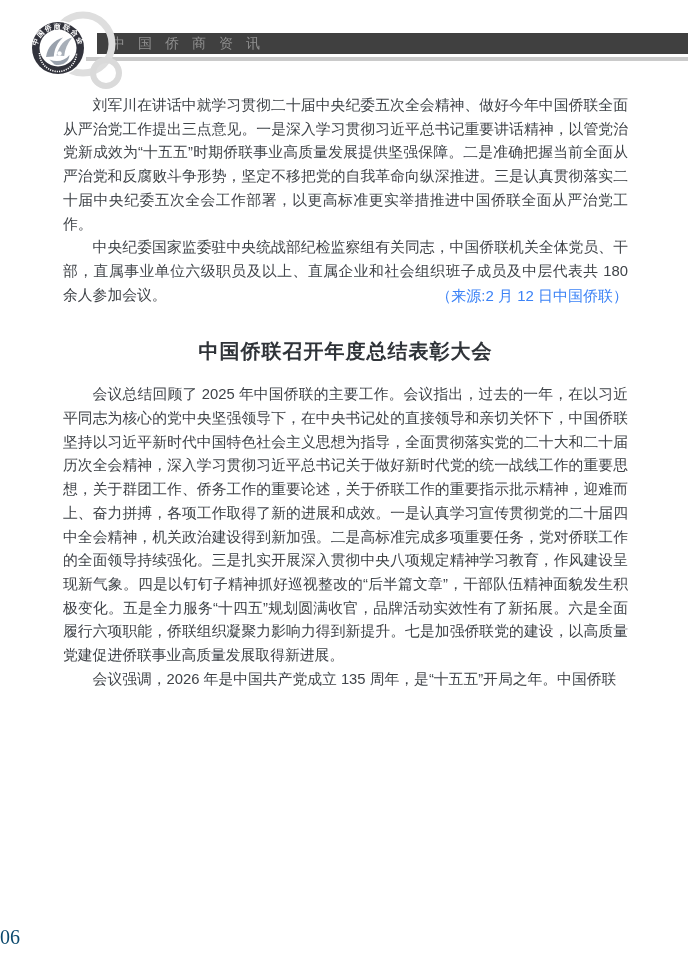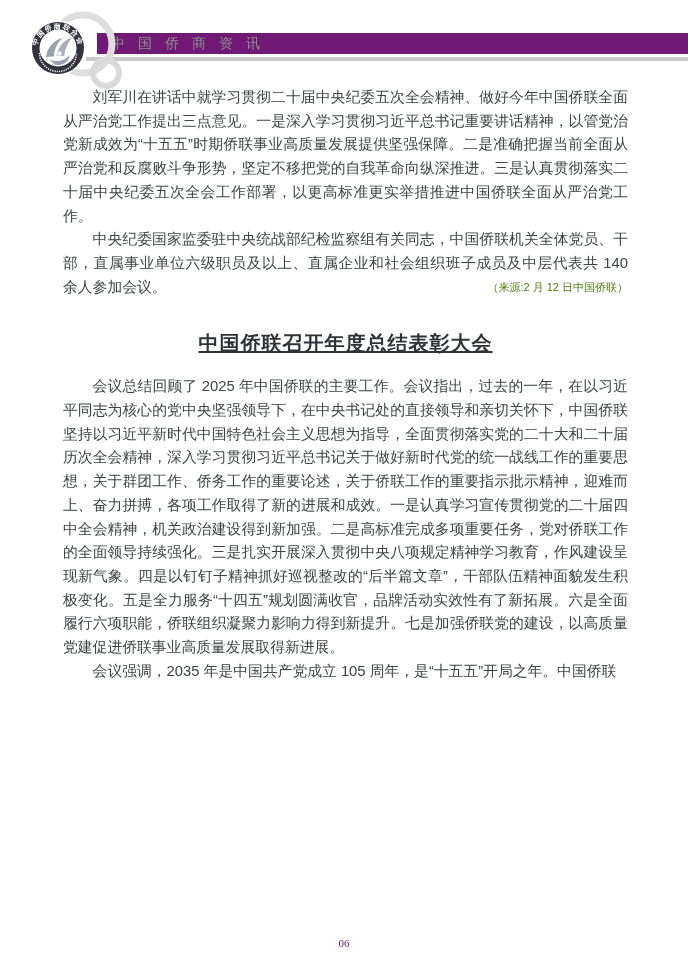--- a/index.html
+++ b/index.html
@@ -8,21 +8,21 @@
     width:688px; height:971px;
     margin:0 auto;
     background:#ffffff;
     overflow:hidden;
     font-family:"Liberation Sans","DejaVu Sans",sans-serif;
   }
 
   
   .masthead-bar {
     position:absolute; left:97px; right:0; top:33px; height:21px;
-    background:#701a75;
+    background:#404040;
     display:flex; align-items:center;
     padding-left:14px;
     box-sizing:border-box;
   }
   .masthead-text {
     font-size:14px;
     color:#8f8f8f;
     letter-spacing:13px;
     white-space:nowrap;
     line-height:21px;
@@ -32,56 +32,55 @@
     background:#cacaca;
   }
   .logo {
     position:absolute; left:12px; top:4px;
     width:112px; height:96px;
     z-index:2;
   }
 
   
   .content {
-    position:absolute; left:63px; top:86px; width:565px;
+    position:absolute; left:63px; top:94px; width:565px;
     color:#3f4348;
   }
   .content p.body {
     margin:0;
     font-size:14.8px;
     line-height:23.7px;
     text-align:justify;
     text-indent:2em;
   }
   .p-with-source { position:relative; }
   .source-note {
     position:absolute; right:0; bottom:0;
-    font-size:11px; line-height:23.7px;
-    color:#4d7c0f;
+    font-size:15px; line-height:23.7px;
+    color:#3b82f6;
     white-space:nowrap;
   }
   h2.article-title {
     margin:30px 0 18px 0;
     font-size:20px;
     line-height:28px;
     font-weight:700;
     color:#2f3338;
     text-align:center;
     letter-spacing:1px;
     text-indent:0;
-    text-decoration:underline;
   }
 
   
   .page-number {
     position:absolute; left:0; right:0; bottom:22px;
-    text-align:center;
+    text-align:left;
     font-family:"Liberation Serif","DejaVu Serif",serif;
-    font-size:11px;
-    color:#701a75;
+    font-size:20px;
+    color:#0c4a6e;
   }
 </style>
 </head>
 <body>
 
 <div class="page">
 
   <div class="masthead-bar">
     <span class="masthead-text">中国侨商资讯</span>
   </div>
@@ -111,26 +110,26 @@
       <path d="M37.5 55.5 C45 58.5 52.5 57 57.5 51 C56.8 58.5 50 62.5 42.5 60.5 Z"></path>
       <circle cx="47.5" cy="49.5" r="2.2" fill="#ffffff"></circle>
     </g>
   </svg>
 
   <div class="content">
 
     <p class="body">刘军川在讲话中就学习贯彻二十届中央纪委五次全会精神、做好今年中国侨联全面从严治党工作提出三点意见。一是深入学习贯彻习近平总书记重要讲话精神，以管党治党新成效为“十五五”时期侨联事业高质量发展提供坚强保障。二是准确把握当前全面从严治党和反腐败斗争形势，坚定不移把党的自我革命向纵深推进。三是认真贯彻落实二十届中央纪委五次全会工作部署，以更高标准更实举措推进中国侨联全面从严治党工作。</p>
 
     <div class="p-with-source">
-      <p class="body">中央纪委国家监委驻中央统战部纪检监察组有关同志，中国侨联机关全体党员、干部，直属事业单位六级职员及以上、直属企业和社会组织班子成员及中层代表共 140 余人参加会议。</p>
+      <p class="body">中央纪委国家监委驻中央统战部纪检监察组有关同志，中国侨联机关全体党员、干部，直属事业单位六级职员及以上、直属企业和社会组织班子成员及中层代表共 180 余人参加会议。</p>
       <span class="source-note">（来源:2 月 12 日中国侨联）</span>
     </div>
 
     <h2 class="article-title">中国侨联召开年度总结表彰大会</h2>
 
     <p class="body">会议总结回顾了 2025 年中国侨联的主要工作。会议指出，过去的一年，在以习近平同志为核心的党中央坚强领导下，在中央书记处的直接领导和亲切关怀下，中国侨联坚持以习近平新时代中国特色社会主义思想为指导，全面贯彻落实党的二十大和二十届历次全会精神，深入学习贯彻习近平总书记关于做好新时代党的统一战线工作的重要思想，关于群团工作、侨务工作的重要论述，关于侨联工作的重要指示批示精神，迎难而上、奋力拼搏，各项工作取得了新的进展和成效。一是认真学习宣传贯彻党的二十届四中全会精神，机关政治建设得到新加强。二是高标准完成多项重要任务，党对侨联工作的全面领导持续强化。三是扎实开展深入贯彻中央八项规定精神学习教育，作风建设呈现新气象。四是以钉钉子精神抓好巡视整改的“后半篇文章”，干部队伍精神面貌发生积极变化。五是全力服务“十四五”规划圆满收官，品牌活动实效性有了新拓展。六是全面履行六项职能，侨联组织凝聚力影响力得到新提升。七是加强侨联党的建设，以高质量党建促进侨联事业高质量发展取得新进展。</p>
-    <p class="body">会议强调，2035 年是中国共产党成立 105 周年，是“十五五”开局之年。中国侨联</p>
+    <p class="body">会议强调，2026 年是中国共产党成立 135 周年，是“十五五”开局之年。中国侨联</p>
 
   </div>
 
   <div class="page-number">06</div>
 
 </div>
 
 </body></html>

